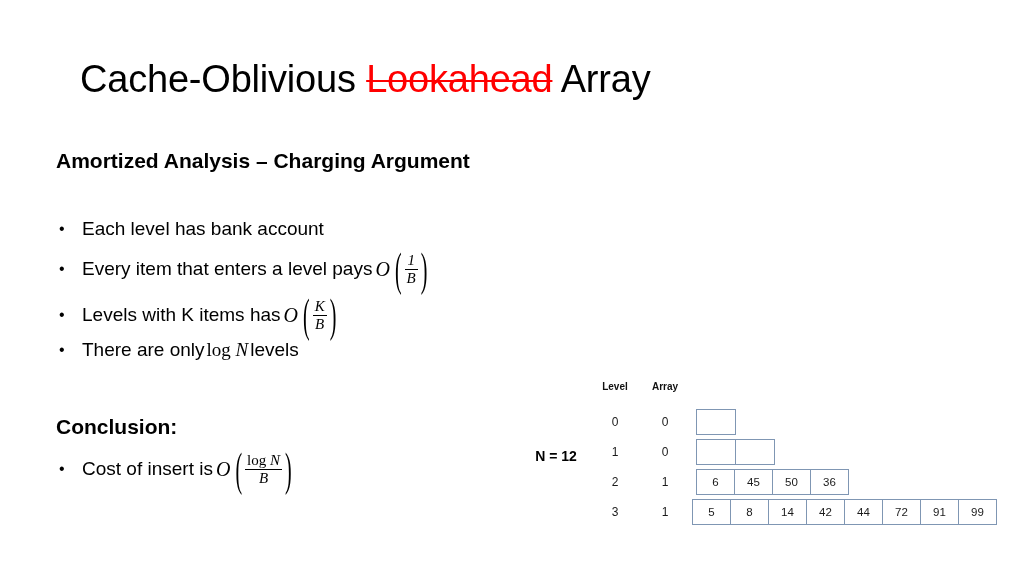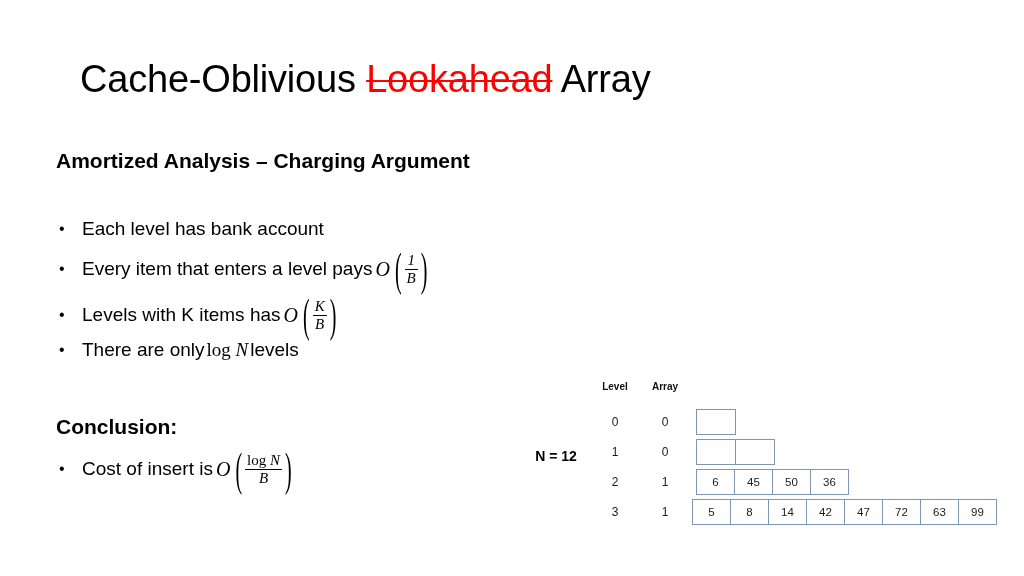--- a/index.html
+++ b/index.html
@@ -317,22 +317,22 @@
     </div>
 
     <div class="diag-row" id="row-3">
       <div class="cell-level">3</div>
       <div class="cell-filled">1</div>
       <div class="boxes" id="boxes-3">
         <div class="box">5</div>
         <div class="box">8</div>
         <div class="box">14</div>
         <div class="box">42</div>
-        <div class="box">47</div>
+        <div class="box">44</div>
         <div class="box">72</div>
-        <div class="box">63</div>
+        <div class="box">91</div>
         <div class="box">99</div>
       </div>
     </div>
 
   </div>
 
 </div>
 
 </body></html>

